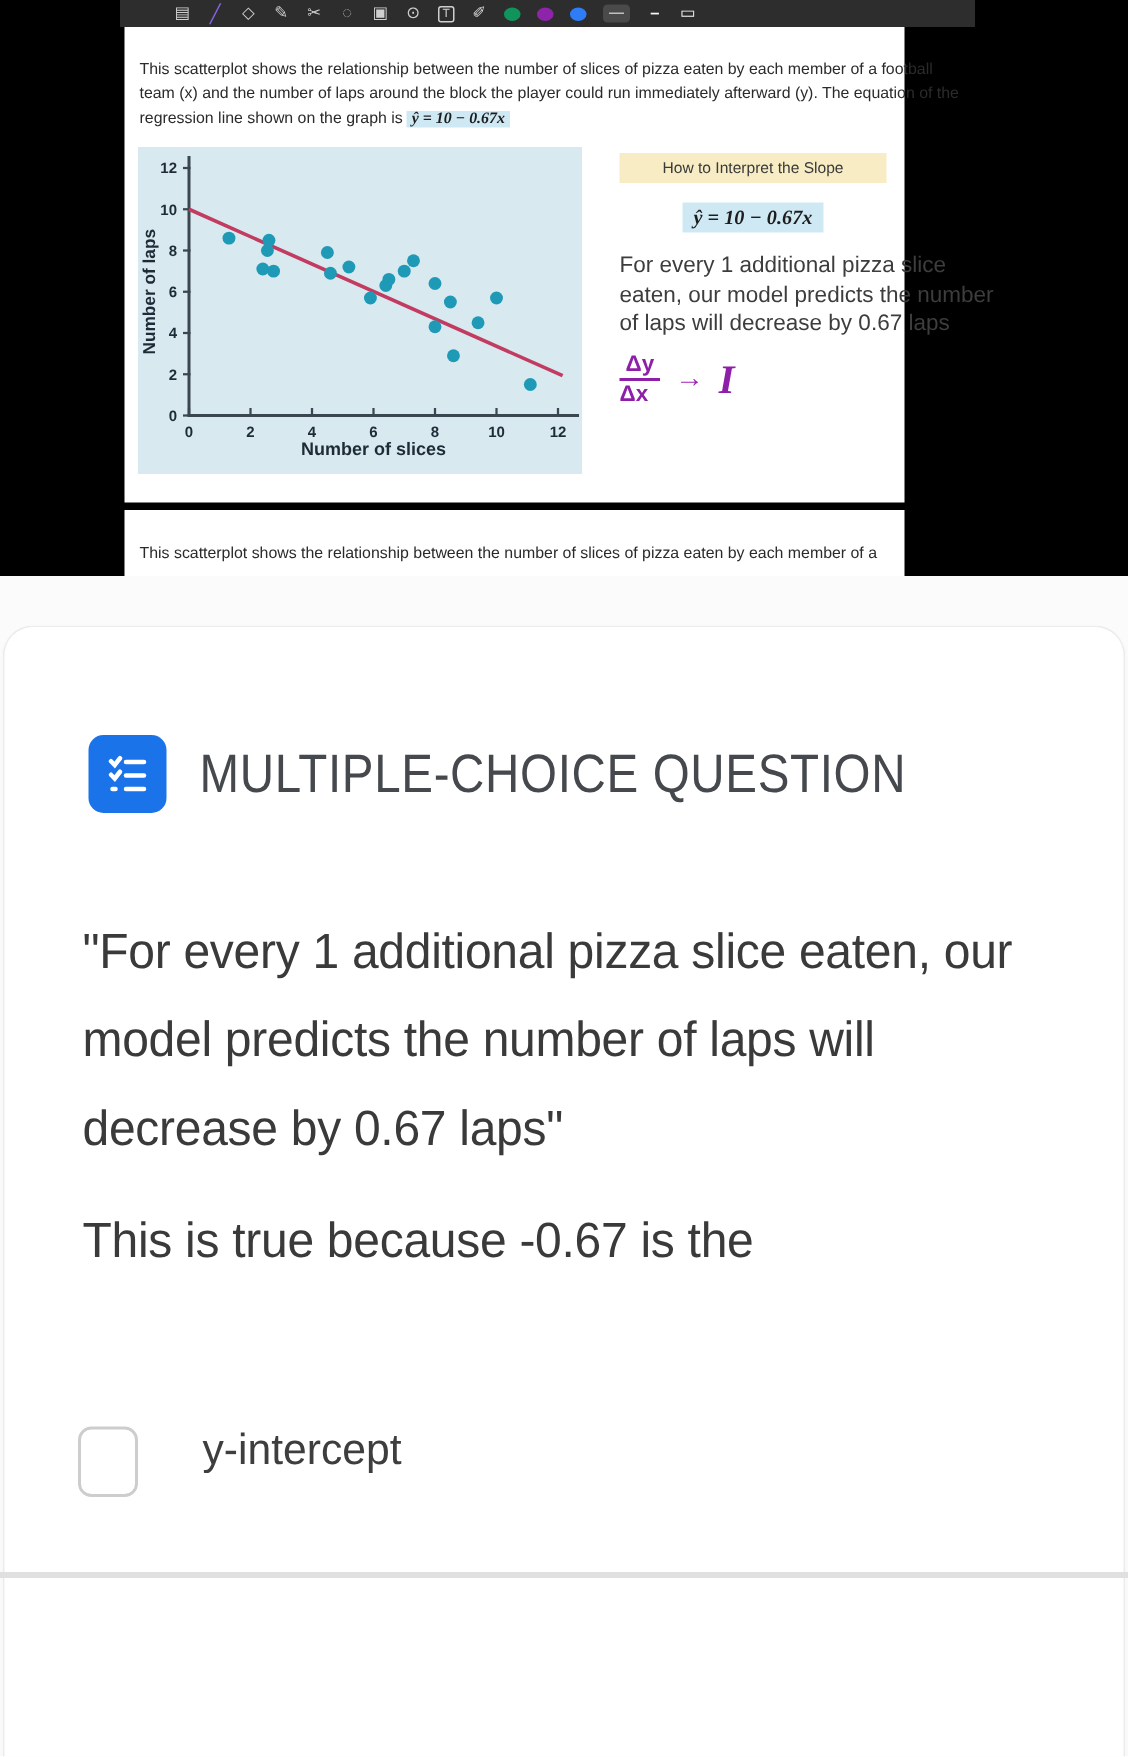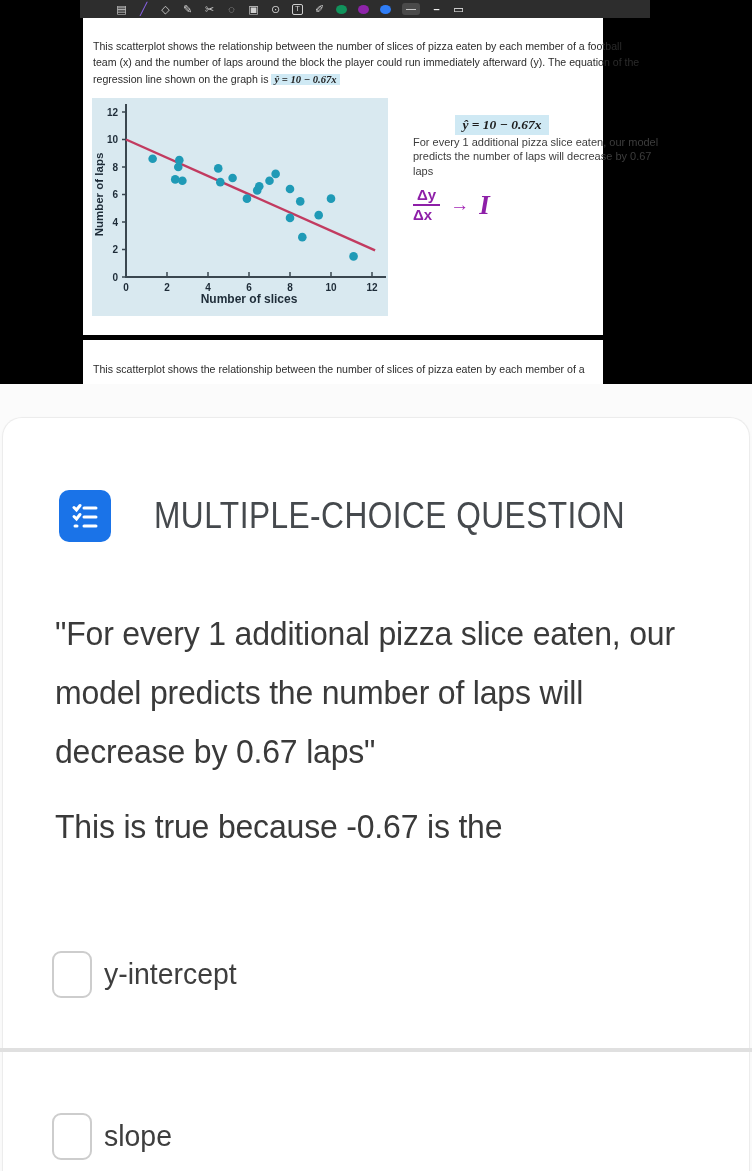--- a/index.html
+++ b/index.html
@@ -27,47 +27,47 @@
              padding:0 3px; color:#1d1d1d; white-space:nowrap; }
 
   .chart-box { position:absolute; left:9px; top:80px; width:296px; height:218px; background:#d9e9f0; }
 
   .panel { position:absolute; left:330px; top:84px; width:238px; }
   .panel-title { background:#f8ecc4; width:178px; text-align:center; font-size:10.4px; color:#3a3a3a;
                  padding:5px 0 4px; }
   .panel-eq-row { width:178px; text-align:center; margin-top:13px; }
   .panel-eq { background:#cfe9f4; font-family:"Liberation Serif",serif; font-style:italic; font-weight:bold;
               font-size:13.5px; color:#1d1d1d; padding:2px 7px; display:inline-block; }
-  .panel-text { margin-top:0; width:250px; font-size:11px; line-height:1.3; color:#3d3d3d; }
+  .panel-text { margin-top:12px; width:250px; font-size:15px; line-height:1.3; color:#3d3d3d; }
   .annotation { margin-top:9px; display:flex; align-items:center; gap:10px; color:#8e1fa8; }
   .frac { display:inline-block; text-align:left; font-size:15px; font-weight:bold; line-height:1.1; }
   .frac .num { display:block; padding:0 4px 1px; border-bottom:2.5px solid #8e1fa8; }
   .frac .den { display:block; padding-top:1px; }
   .ann-arrow { font-size:19px; font-weight:bold; color:#a224b5; }
   .ann-result { font-family:"Liberation Serif",serif; font-size:27px; font-weight:bold; color:#8e1fa8;
                 font-style:italic; }
 
   .s2-line { position:absolute; left:10px; width:552px; font-size:10.6px; color:#2b2b2b; }
   .s2-line.l1 { top:23px; }
   .s2-line.l2 { top:37px; opacity:.22; }
 
   
   .below { position:absolute; left:0; top:384px; width:752px; height:787px; background:#fbfbfb; }
   .card { position:absolute; left:2px; right:2px; top:33px; bottom:-20px; background:#fff;
           border:1px solid #ececec; border-bottom:none; border-radius:20px 20px 0 0;
           box-shadow:0 1px 3px rgba(0,0,0,0.03); }
-  .q-header { position:absolute; left:56px; top:72px; display:flex; align-items:center; gap:43px; }
+  .q-header { position:absolute; left:56px; top:72px; display:flex; align-items:center; gap:22px; }
   .q-icon { width:52px; height:52px; background:#1a73e8; border-radius:10px; display:flex;
             align-items:center; justify-content:center; }
   .q-title { font-size:36px; color:#45494d; letter-spacing:0.5px; transform:scaleX(0.88);
              transform-origin:left center; white-space:nowrap; }
   .q-text { position:absolute; left:52px; top:186px; width:676px; font-size:33px; line-height:59px;
             color:#3a3a3a; transform:scaleX(0.97); transform-origin:left top; letter-spacing:-0.2px; }
   .q-text .follow { margin-top:16px; }
-  .opt { position:absolute; left:49px; display:flex; align-items:center; gap:12px; }
+  .opt { position:absolute; left:49px; display:flex; align-items:flex-start; gap:43px; }
   .opt1 { top:533px; }
   .opt2 { top:695px; }
   .checkbox { width:40px; height:47px; background:#fff; border:2px solid #cdcdcd; border-radius:9px; }
   .opt-label { font-size:29px; color:#3e3e3e; transform:scaleX(0.98); transform-origin:left center; }
   .divider { position:absolute; left:0; top:664px; width:752px; height:4px; background:#e0e0e0; }
 </style>
 </head>
 <body>
 
 <div class="page">
@@ -152,20 +152,21 @@
             <circle cx="210.29999999999998" cy="139.125" r="4.3" fill="#1f9ab6"></circle>
             <circle cx="226.70000000000002" cy="117.125" r="4.3" fill="#1f9ab6"></circle>
             <circle cx="239" cy="100.625" r="4.3" fill="#1f9ab6"></circle>
             <circle cx="261.54999999999995" cy="158.375" r="4.3" fill="#1f9ab6"></circle>
             <text x="11" y="96.5" text-anchor="middle" font-size="11.5" font-weight="bold" fill="#1e2c38" font-family="Liberation Sans, sans-serif" transform="rotate(-90 11 96.5)">Number of laps</text>
             <text x="157" y="205" text-anchor="middle" font-size="12" font-weight="bold" fill="#1e2c38" font-family="Liberation Sans, sans-serif">Number of slices</text>
           </svg>
       </div>
 
       <div class="panel">
+        <div class="panel-title">How to Interpret the Slope</div>
         <div class="panel-eq-row">
           <span class="panel-eq">ŷ = 10 − 0.67x</span>
         </div>
         <div class="panel-text">For every 1 additional pizza slice eaten, our model predicts the number of laps will decrease by 0.67 laps</div>
         <div class="annotation">
           <span class="frac">
             <span class="num">Δy</span>
             <span class="den">Δx</span>
           </span>
           <span class="ann-arrow">→</span>
@@ -201,21 +202,17 @@
       <div class="q-text">
         <div>"For every 1 additional pizza slice eaten, our model predicts the number of laps will decrease by 0.67 laps"</div>
         <div class="follow">This is true because -0.67 is the</div>
       </div>
 
       <div class="opt opt1">
         <div class="checkbox"></div>
         <div class="opt-label">y-intercept</div>
       </div>
 
-      <div class="opt opt2">
-        <div class="checkbox"></div>
-        <div class="opt-label">slope</div>
-      </div>
     </div>
 
     <div class="divider"></div>
   </div>
 </div>
 
 </body></html>

